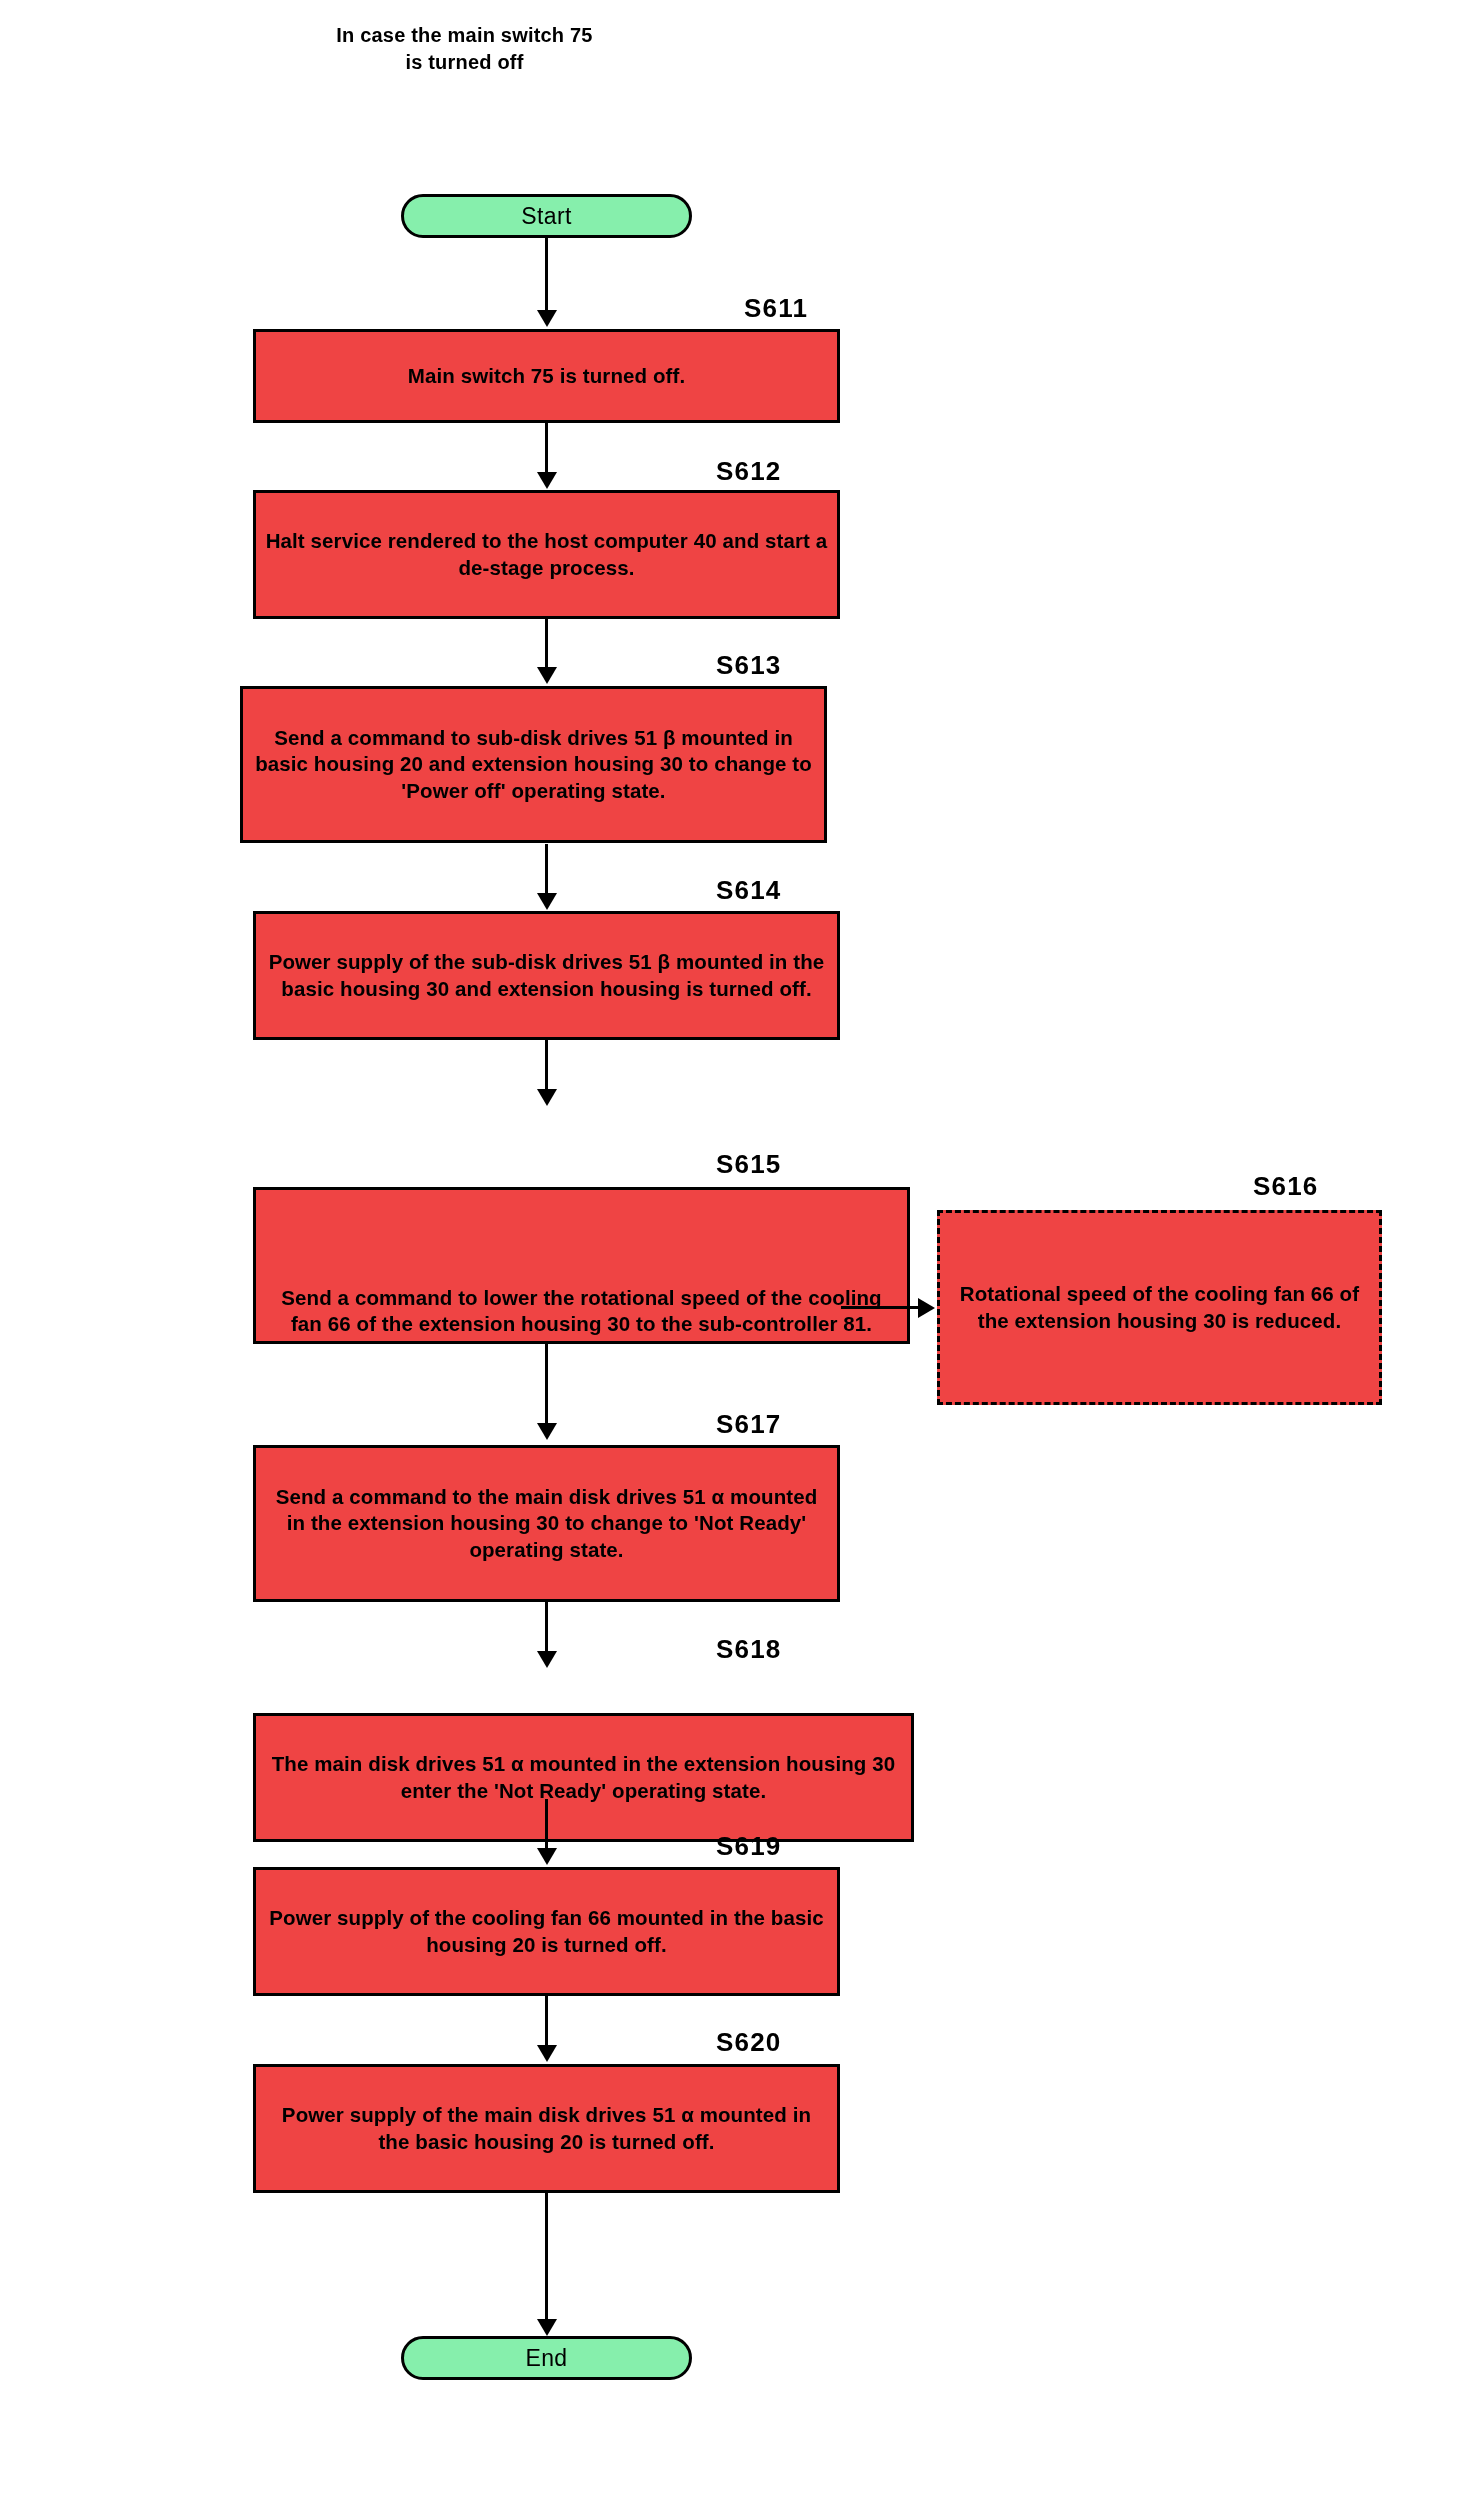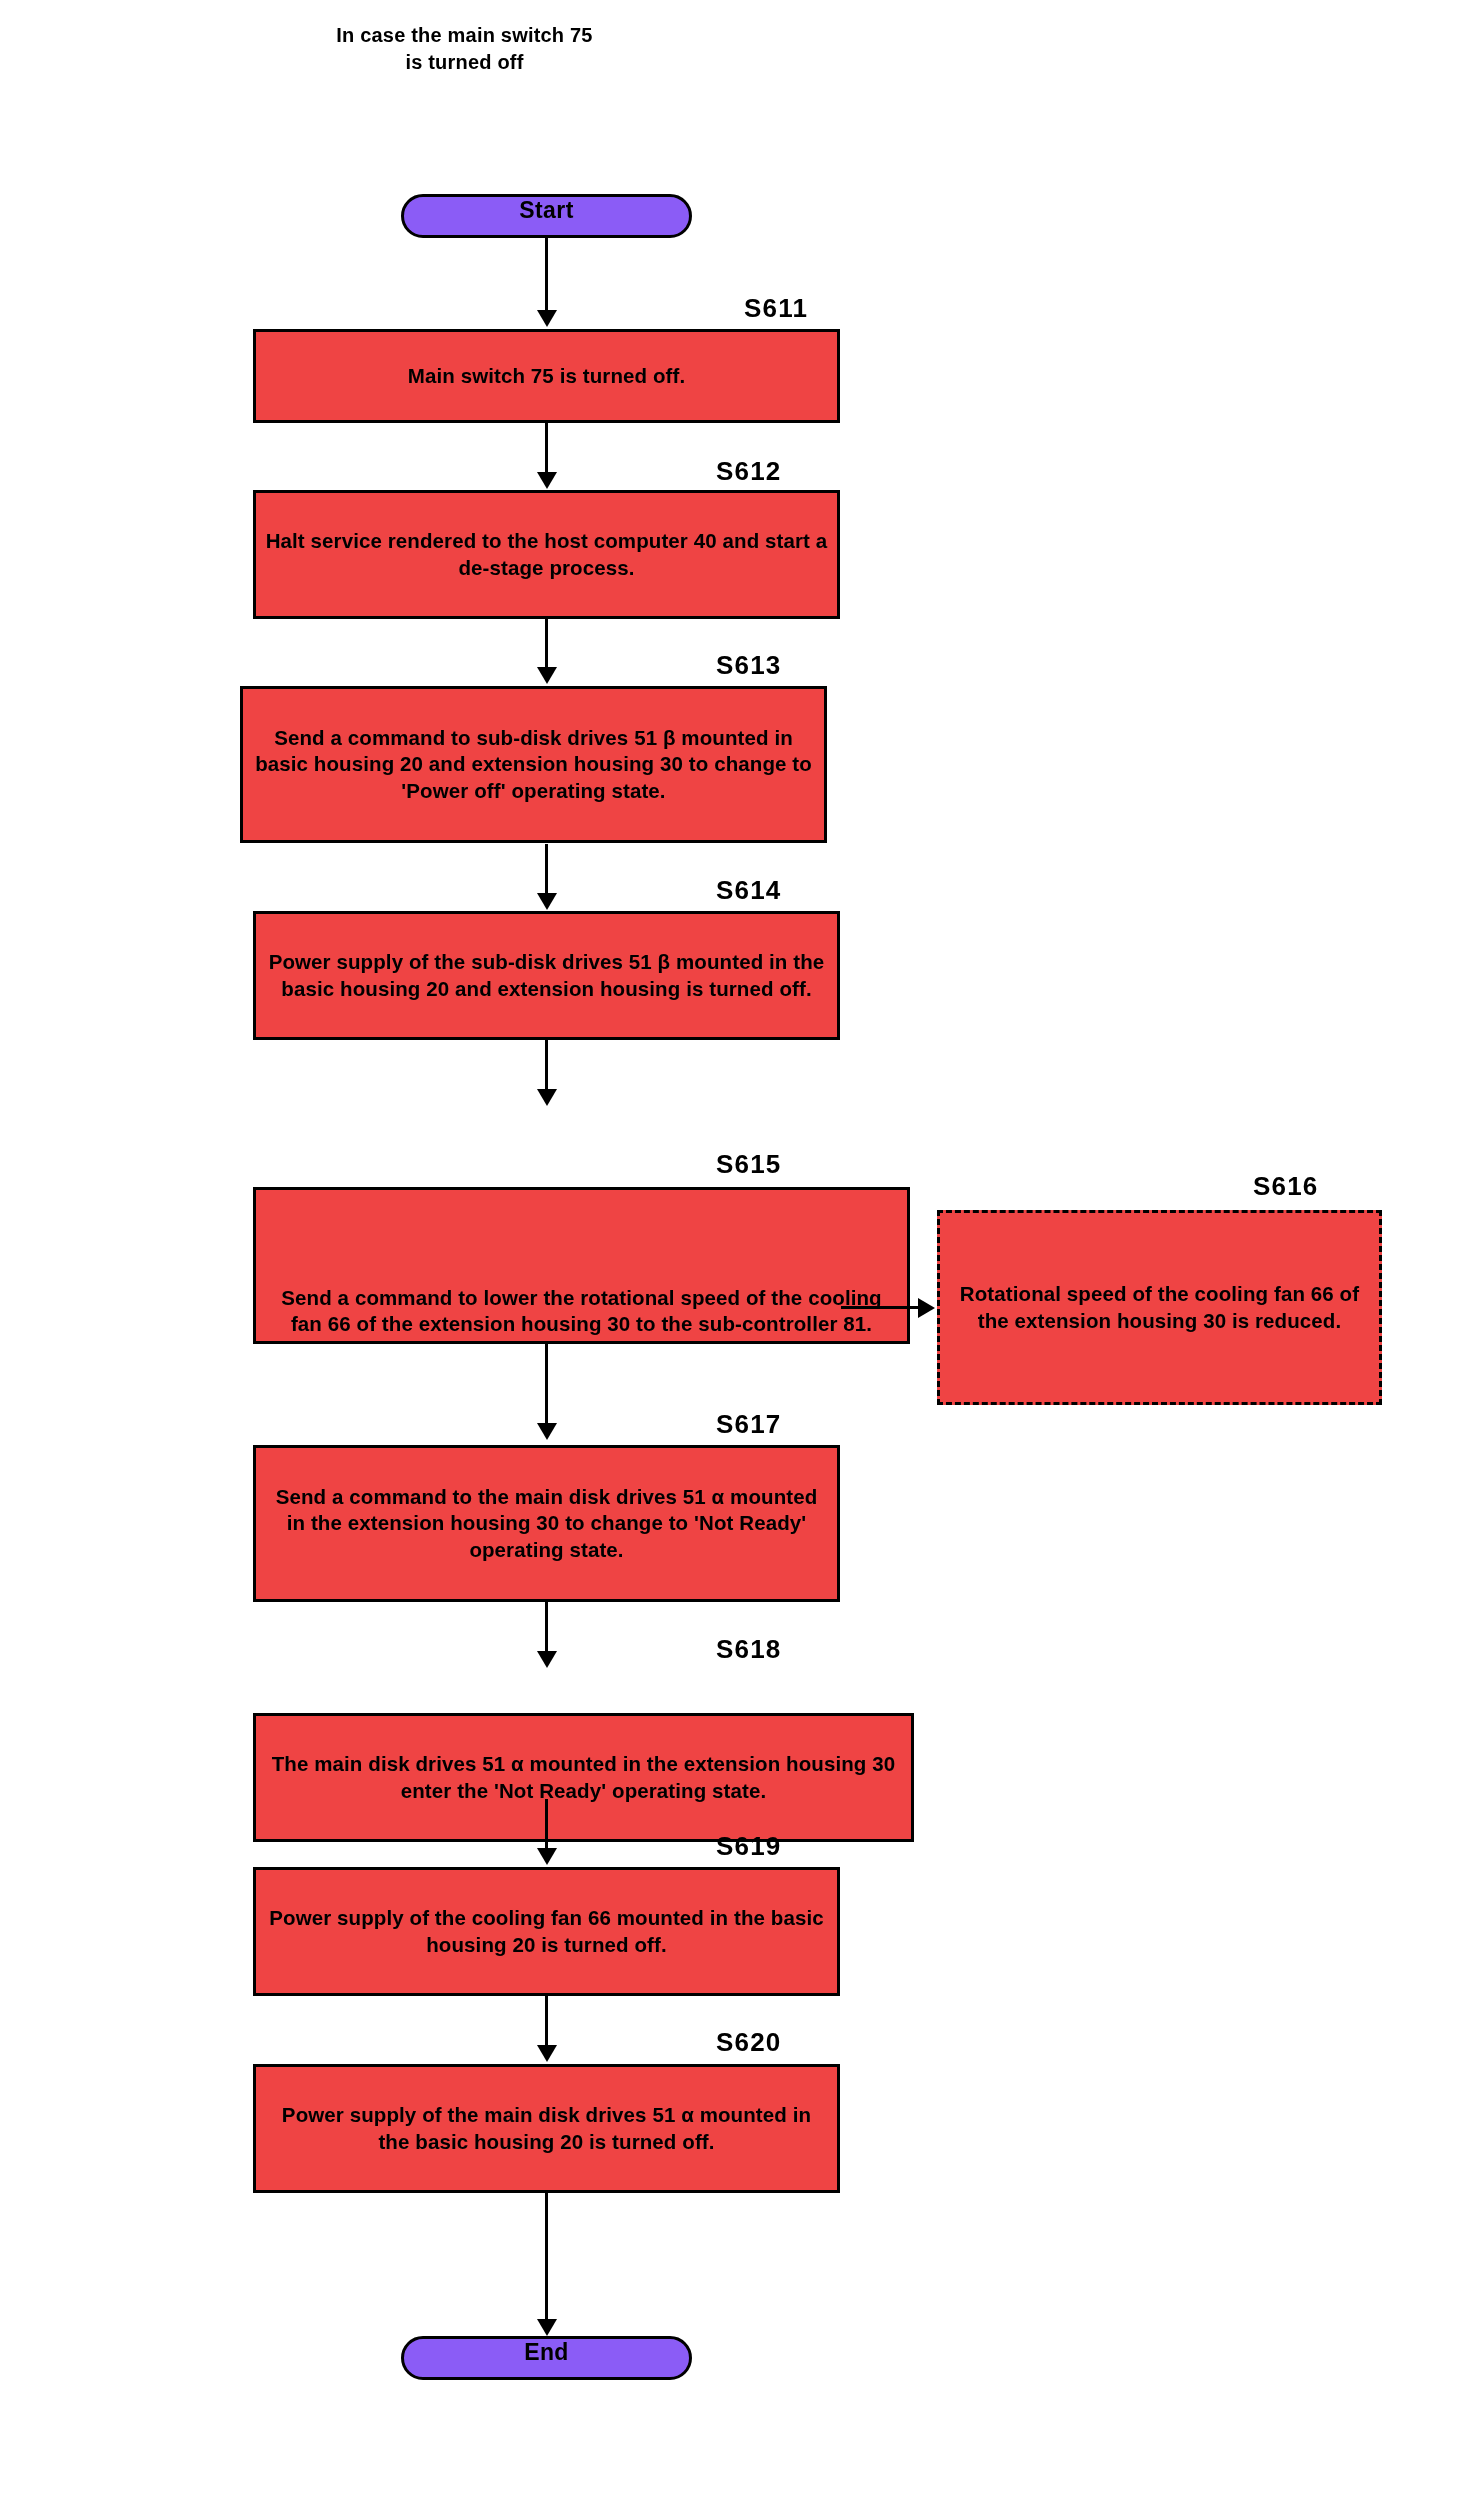--- a/index.html
+++ b/index.html
@@ -34,25 +34,26 @@
     line-height: 1.35;
     letter-spacing: 0.2px;
   }
   .title-line { display: block; }
 
   
   .terminator {
     position: absolute;
     border: 3.1px solid #000;
     border-radius: 31.5px;
-    background: #8b5cf6;
+    background: #86efac;
     display: flex;
+    align-items: center;
     justify-content: center;
     font-size: 23px;
-    font-weight: 700;
+    font-weight: 400;
     letter-spacing: 0.4px;
     box-sizing: border-box;
   }
 
   
   .pbox {
     position: absolute;
     border: 3.1px solid #000;
     background: #ef4444;
     box-sizing: border-box;
@@ -142,21 +143,21 @@
   <div class="steplabel" style="left:716px; top:650px;">S613</div>
   <div class="pbox" style="left:240px; top:686px; width:587px; height:157px;">
     <span class="txt">Send a command to sub-disk drives 51 β mounted in basic housing 20 and extension housing 30 to change to 'Power off' operating state.</span>
   </div>
 
   <div class="vline" style="left:545px; top:844px; height:49px;"></div>
   <div class="arrow-down" style="left:537px; top:893px;"></div>
 
   <div class="steplabel" style="left:716px; top:875px;">S614</div>
   <div class="pbox" style="left:253px; top:911px; width:587px; height:129px;">
-    <span class="txt">Power supply of the sub-disk drives 51 β mounted in the basic housing 20 and extension housing is turned off.</span>
+    <span class="txt">Power supply of the sub-disk drives 51 β mounted in the basic housing 30 and extension housing is turned off.</span>
   </div>
 
   <div class="vline" style="left:545px; top:1040px; height:49px;"></div>
   <div class="arrow-down" style="left:537px; top:1089px;"></div>
 
   <div class="steplabel" style="left:716px; top:1149px;">S615</div>
   <div class="pbox" style="left:253px; top:1187px; width:657px; height:157px;align-items:flex-end;">
     <span class="txt">Send a command to lower the rotational speed of the cooling fan 66 of the extension housing 30 to the sub-controller 81.</span>
   </div>
 

